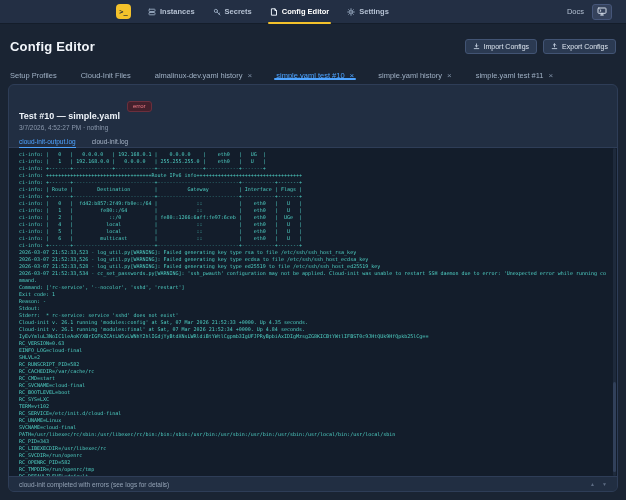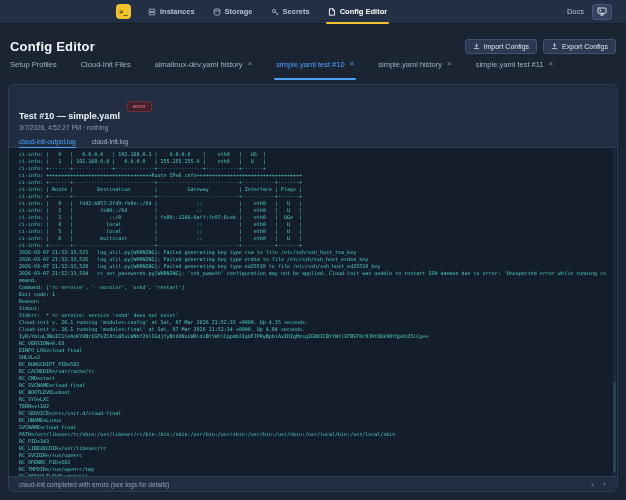--- a/index.html
+++ b/index.html
@@ -54,21 +54,21 @@
   }
   .hdr-btn svg { stroke: #c3cfdf; }
 
   
   .doc-tabs {
     display: flex; align-items: center; gap: 24px; padding: 0 10px;
     height: 20px; margin-top: 2px;
   }
   .doc-tab {
     font-size: 7.5px; color: #9fb0c4; height: 20px; display: flex;
-    align-items: flex-start; gap: 5px; position: relative; white-space: nowrap; cursor: default;
+    align-items: flex-end; gap: 5px; position: relative; white-space: nowrap; cursor: default;
   }
   .doc-tab .close { font-size: 8px; color: #7f8fa5; line-height: 1; }
   .doc-tab.active { color: #4da3ff; }
   .doc-tab.active .close { color: #4da3ff; }
   .doc-tab.active::after {
     content: ""; position: absolute; left: -2px; right: -2px; bottom: 0;
     height: 2px; background: #4da3ff; border-radius: 1px;
   }
 
   
@@ -128,38 +128,38 @@
 
   <div class="nav-item">
     <svg class="ic" width="8" height="8" viewBox="0 0 8 8">
         <rect x="1" y="1.2" width="6" height="2.3" rx="0.6"></rect>
         <rect x="1" y="4.5" width="6" height="2.3" rx="0.6"></rect>
       </svg>
     <span>Instances</span>
   </div>
   <div class="nav-item">
     <svg class="ic" width="8" height="8" viewBox="0 0 8 8">
-        <ellipse cx="4" cy="2" rx="2.8" ry="1.1"></ellipse>
-        <path d="M1.2 2v4c0 .65 1.25 1.1 2.8 1.1s2.8-.45 2.8-1.1V2"></path>
-      </svg>
-    <span>Storage</span>
-  </div>
-  <div class="nav-item">
-    <svg class="ic" width="8" height="8" viewBox="0 0 8 8">
         <circle cx="2.9" cy="2.9" r="1.6"></circle>
         <path d="M4.1 4.1L7 7M5.8 5.8l1-.9"></path>
       </svg>
     <span>Secrets</span>
   </div>
   <div class="nav-item active">
     <svg class="ic" width="8" height="8" viewBox="0 0 8 8">
         <path d="M1.8 0.8h3.1l1.6 1.6v4.8H1.8z"></path>
         <path d="M4.9 0.8v1.7h1.6"></path>
       </svg>
     <span>Config Editor</span>
+  </div>
+  <div class="nav-item">
+    <svg class="ic" width="8" height="8" viewBox="0 0 8 8">
+        <circle cx="4" cy="4" r="1.4"></circle>
+        <path d="M4 .7v1.1M4 6.2v1.1M.7 4h1.1M6.2 4h1.1M1.7 1.7l.8.8M5.5 5.5l.8.8M6.3 1.7l-.8.8M2.5 5.5l-.8.8"></path>
+      </svg>
+    <span>Settings</span>
   </div>
 
   <div class="nav-right">
     <div class="docs-link">
       <svg class="ic" width="8" height="8" viewBox="0 0 8 8">
           <path d="M4 1.6C3.5 1.1 2.5 1 1.2 1v5.2c1.3 0 2.3.1 2.8.6.5-.5 1.5-.6 2.8-.6V1c-1.3 0-2.3.1-2.8.6zM4 1.6v5.2"></path>
         </svg>
       <span>Docs</span>
     </div>
     <div class="console-btn">

